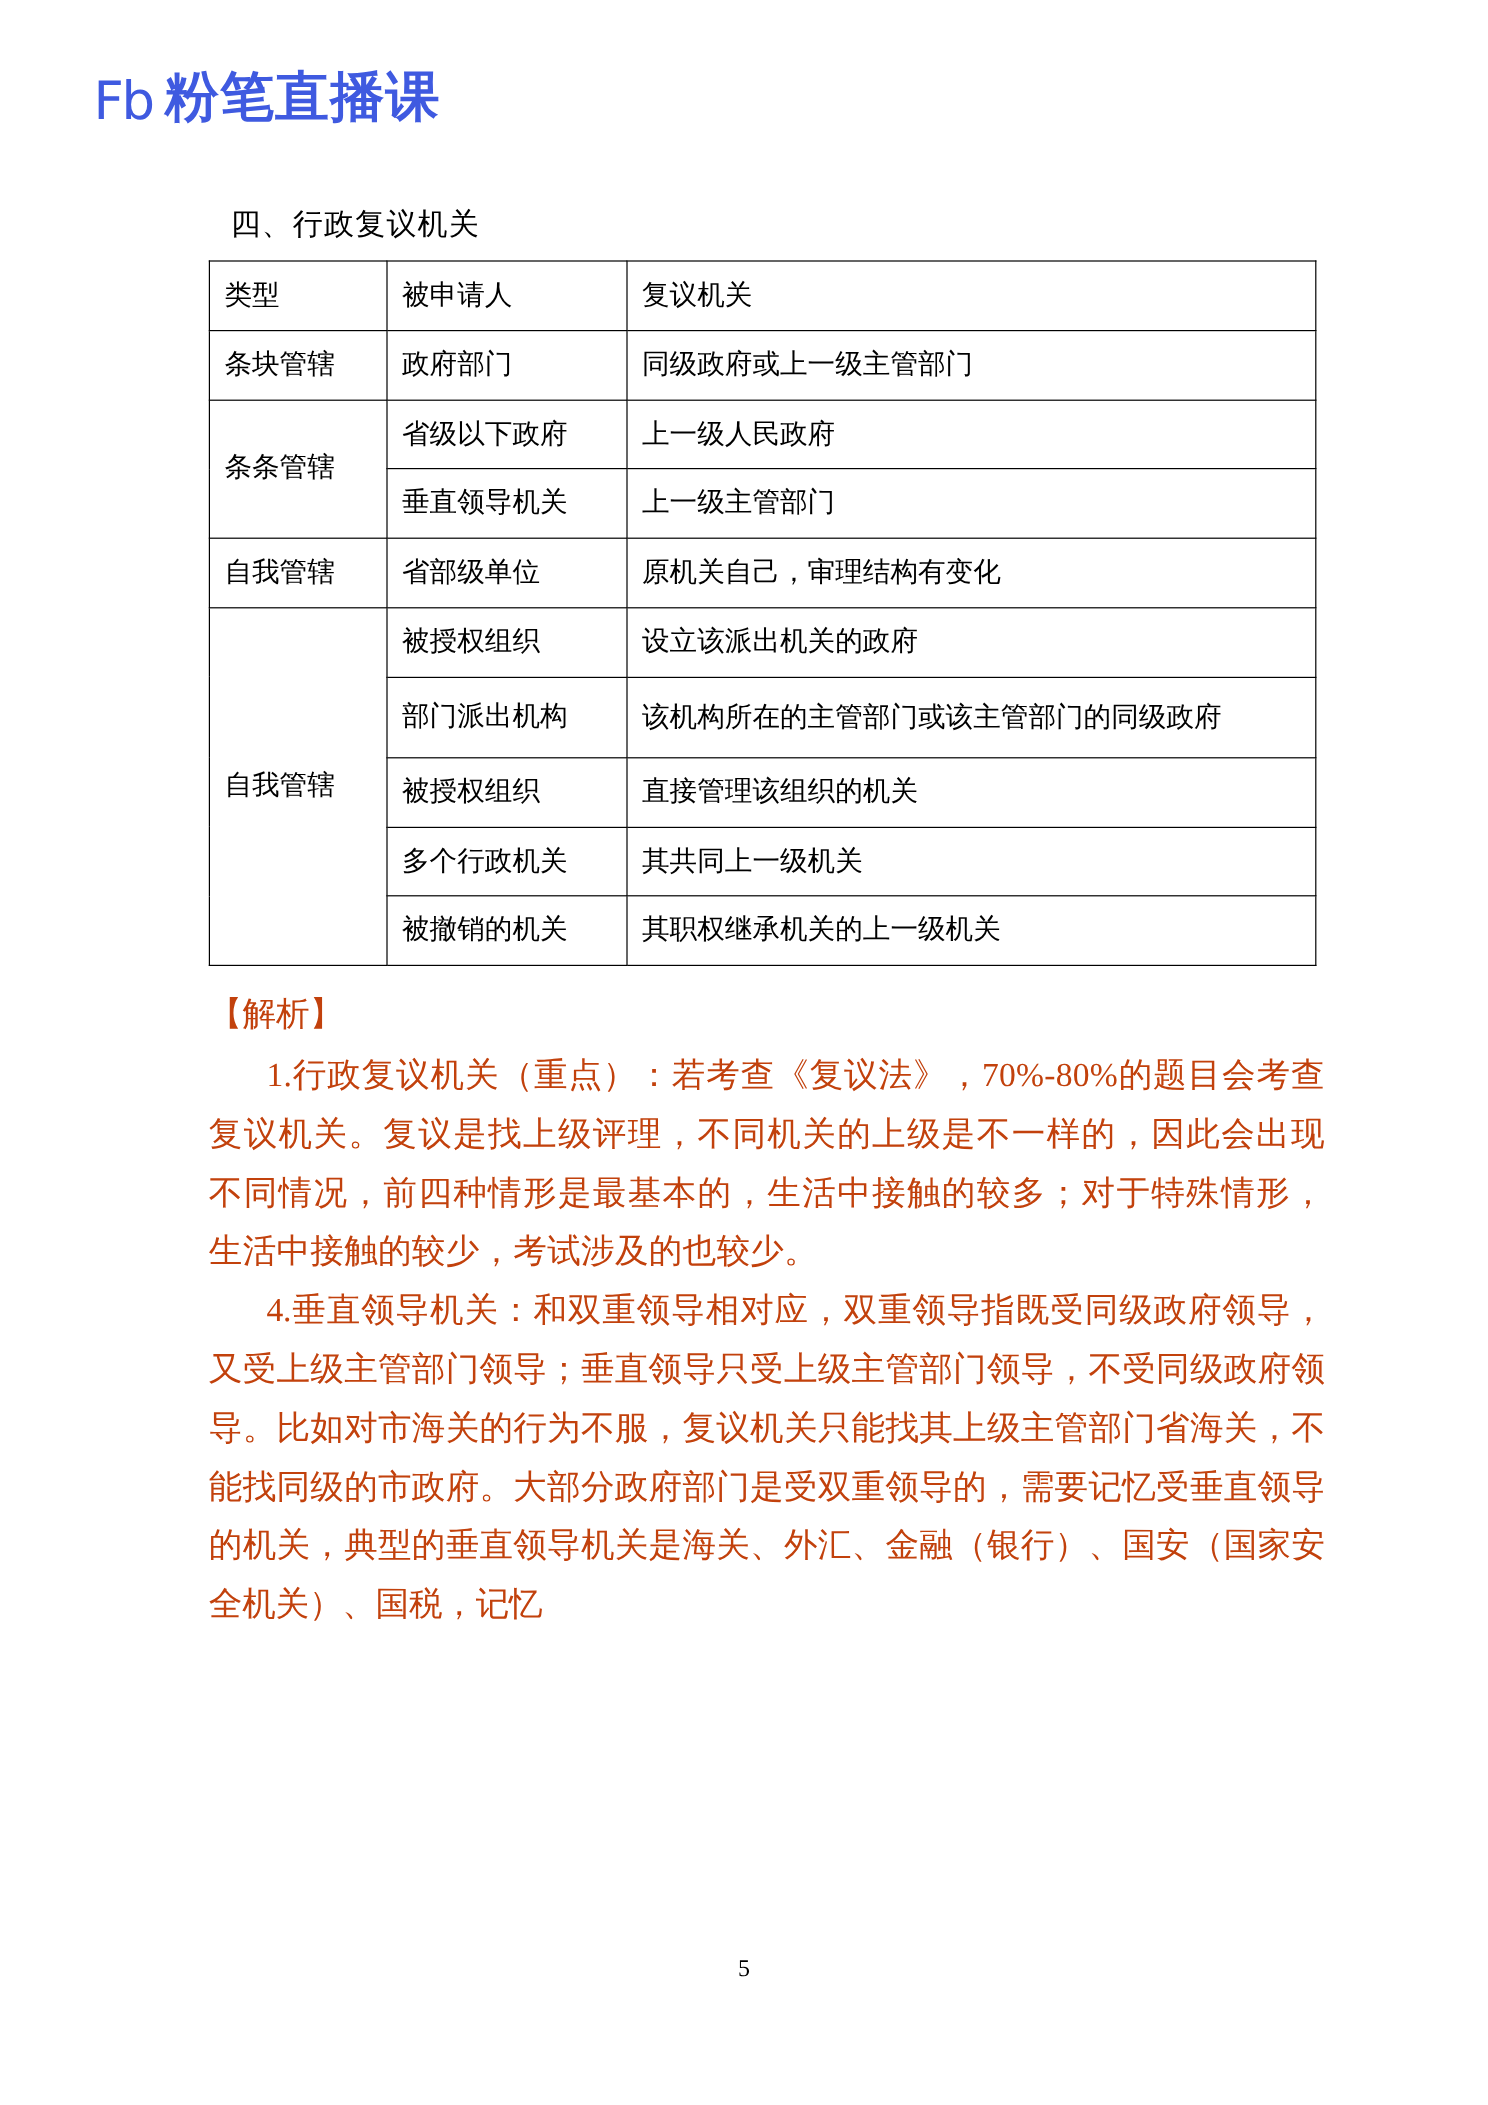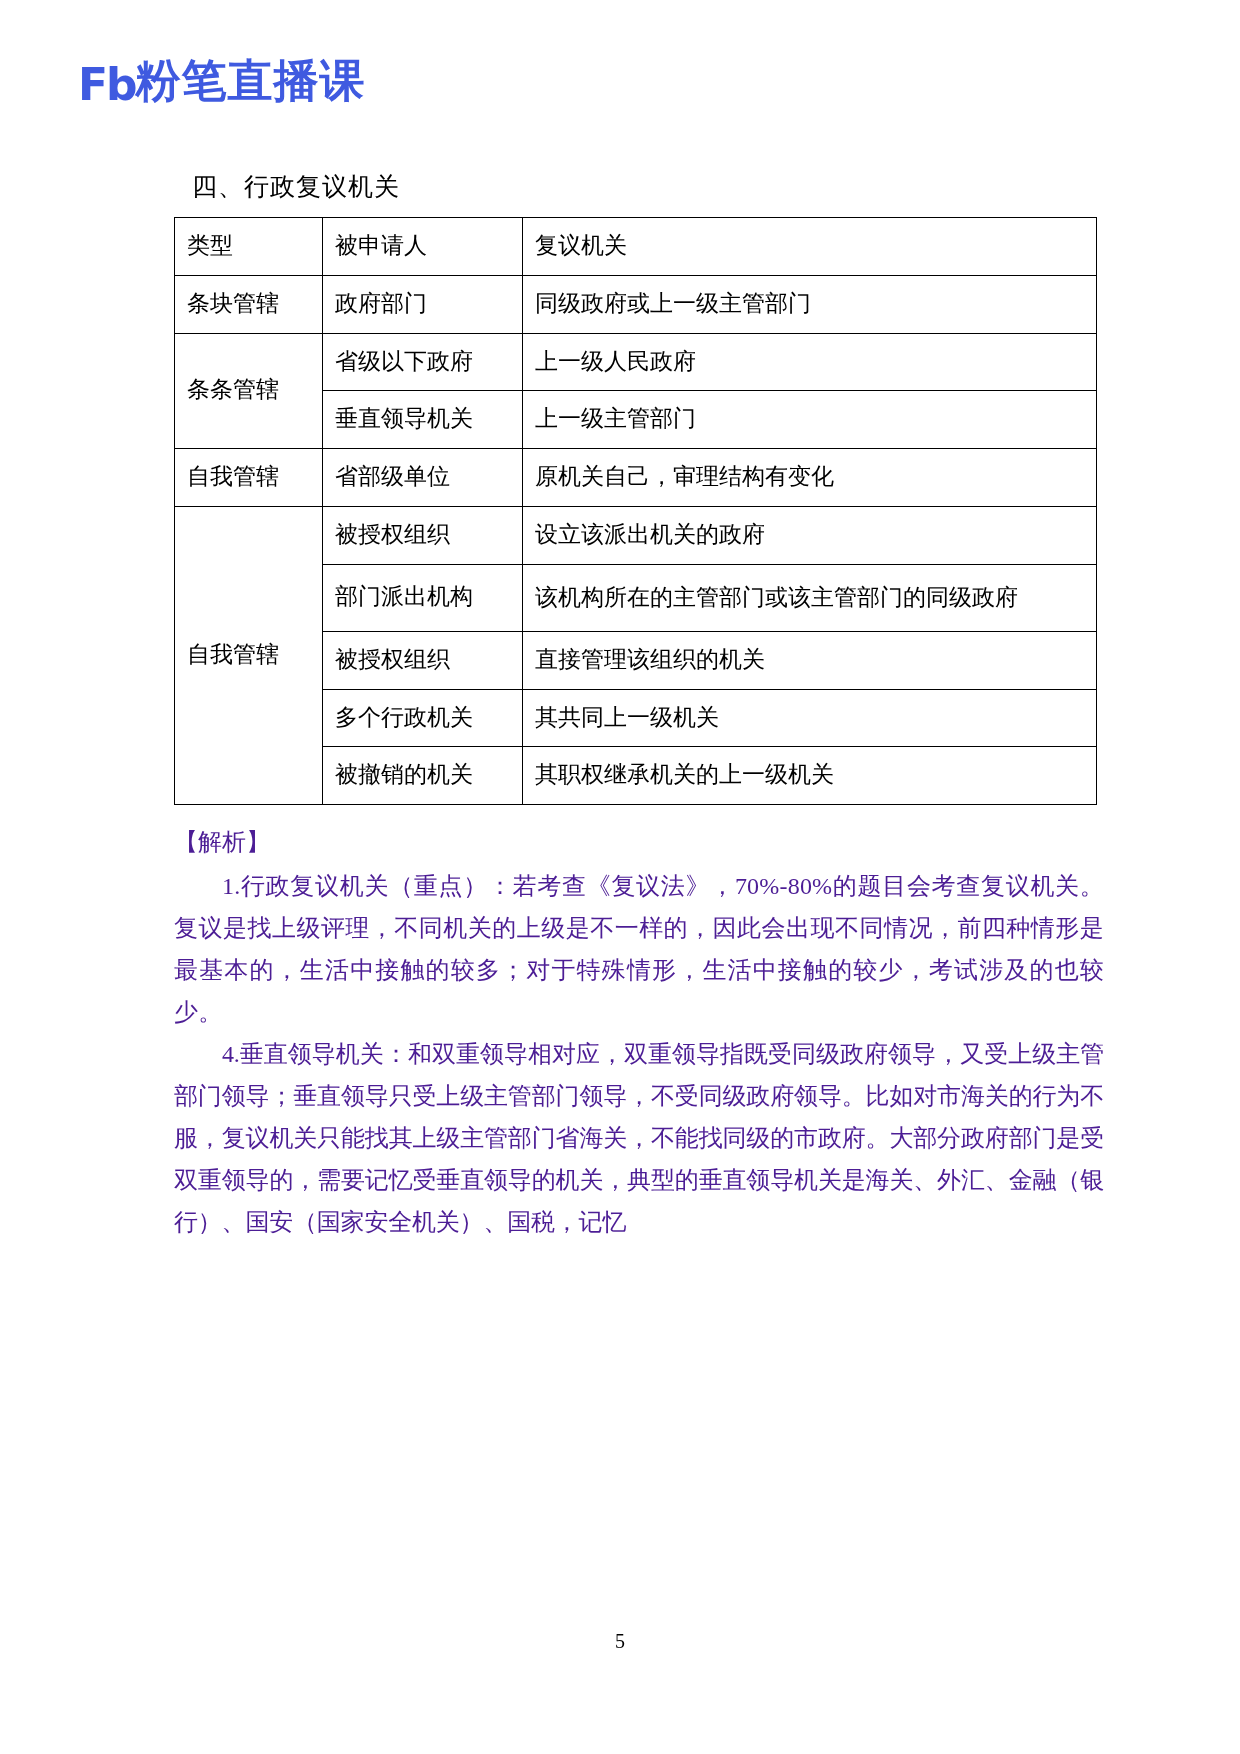--- a/index.html
+++ b/index.html
@@ -24,24 +24,25 @@
   .logo-wrap {
     position: absolute;
     left: 78px;
     top: 62px;
     display: flex;
     align-items: center;
   }
   .logo-mark {
     font-family: "DejaVu Sans", sans-serif;
     font-size: 44px;
-    font-weight: bold;
+    font-weight: normal;
     color: #3f5ae0;
     letter-spacing: -2px;
     line-height: 1;
+    margin-right: 10px;
   }
   .logo-text {
     font-family: Liberation Mono, monospace;
     font-size: 45px;
     font-weight: bold;
     color: #3f5ae0;
     letter-spacing: 1px;
     line-height: 1;
   }
   
@@ -75,22 +76,22 @@
   .col-a { width: 148px; }
   .col-b { width: 200px; }
   .col-c { width: 574px; }
   td.center-v {
     text-align: left;
     margin-left: 23px;
   }
   
   .analysis {
     margin-top: 16px;
-    color: #4c1d95;
-    font-size: 24px;
+    color: #c2410c;
+    font-size: 28px;
     line-height: 1.75;
   }
   .analysis .head {
     margin: 0 0 2px 0;
     font-weight: normal;
   }
   .analysis p.para {
     margin: 0;
     text-indent: 48px;
     text-align: justify;

